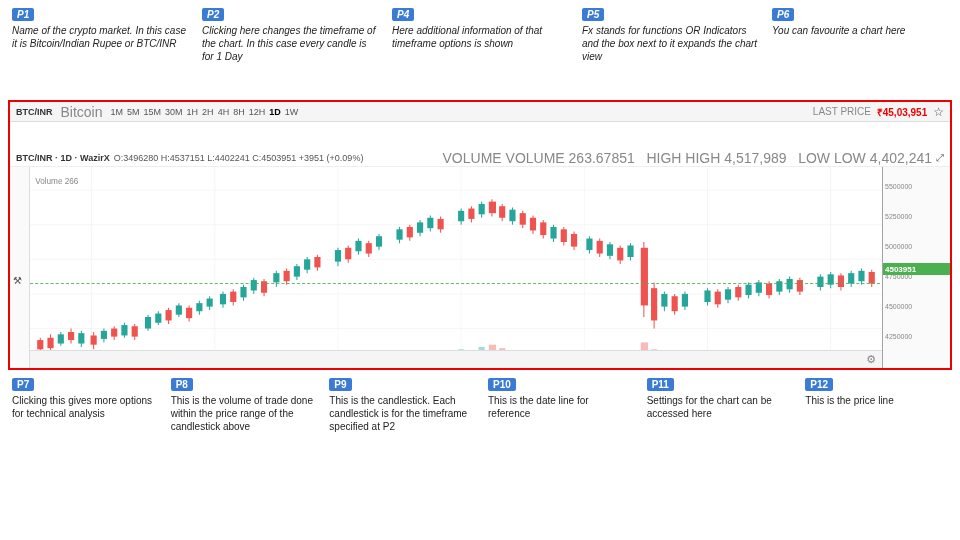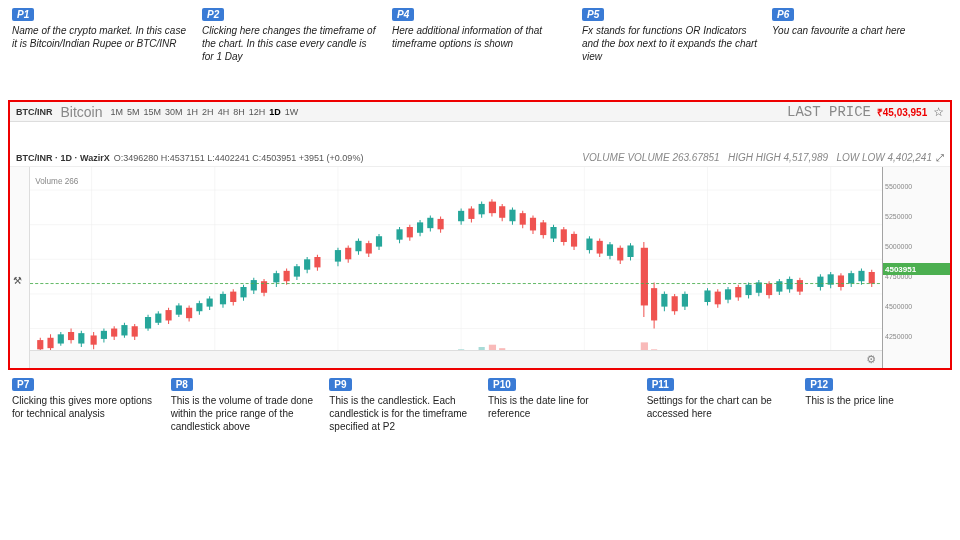--- a/index.html
+++ b/index.html
@@ -76,21 +76,21 @@
 
     .chart-header-right {
       margin-left: auto;
       display: flex;
       align-items: center;
       gap: 6px;
       font-size: 9px;
       color: #555;
     }
 
-    .last-price-label { color: #888; font-size: 14px; font-family: Liberation Mono, monospace; }
+    .last-price-label { color: #888; font-size: 10px; }
     .last-price-value { color: #e00; font-weight: bold; font-size: 10px; }
 
     .chart-info-bar {
       background: #fff;
       padding: 1px 6px;
       font-size: 9px;
       color: #555;
       height: 18px;
       display: flex;
       align-items: center;
@@ -206,21 +206,21 @@
     <div class="chart-header-right">
       <span class="last-price-label">LAST PRICE</span>
       <span class="last-price-value">₹45,03,951</span>
       <span style="cursor:pointer;font-size:12px;">☆</span>
     </div>
   </div>
 
   <div class="chart-info-bar">
     <span style="font-weight:bold;color:#333;">BTC/INR · 1D · WazirX</span>
     <span style="color:#555;">O:3496280 H:4537151 L:4402241 C:4503951 +3951 (+0.09%)</span>
-    <span style="margin-left:auto;color:#888;font-size:10px;font-style:italic;">
+    <span style="margin-left:auto;color:#888;font-size:14px;">
       VOLUME <span>VOLUME  263.67851</span>&nbsp;&nbsp;
       HIGH <span>HIGH  4,517,989</span>&nbsp;&nbsp;
       LOW <span>LOW  4,402,241</span>
     </span>
     <span style="font-size:10px;cursor:pointer;">⤢</span>
   </div>
 
   <div class="chart-body">
     <div style="width:20px;border-right:1px solid #ddd;background:#fafafa;position:relative;cursor:pointer;">
       <div style="position:absolute;top:50%;left:2px;transform:translateY(-50%);font-size:8px;color:#555;writing-mode:vertical-rl;text-align:center;">

